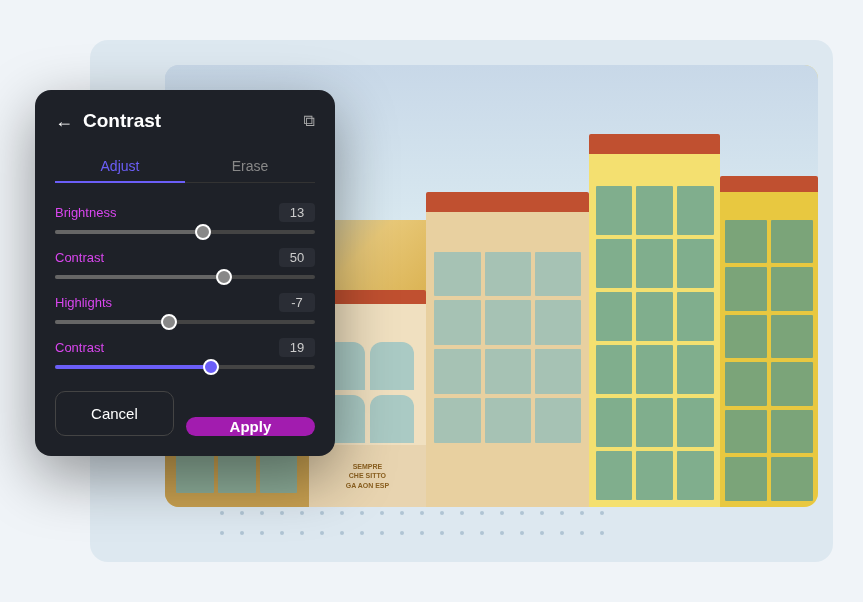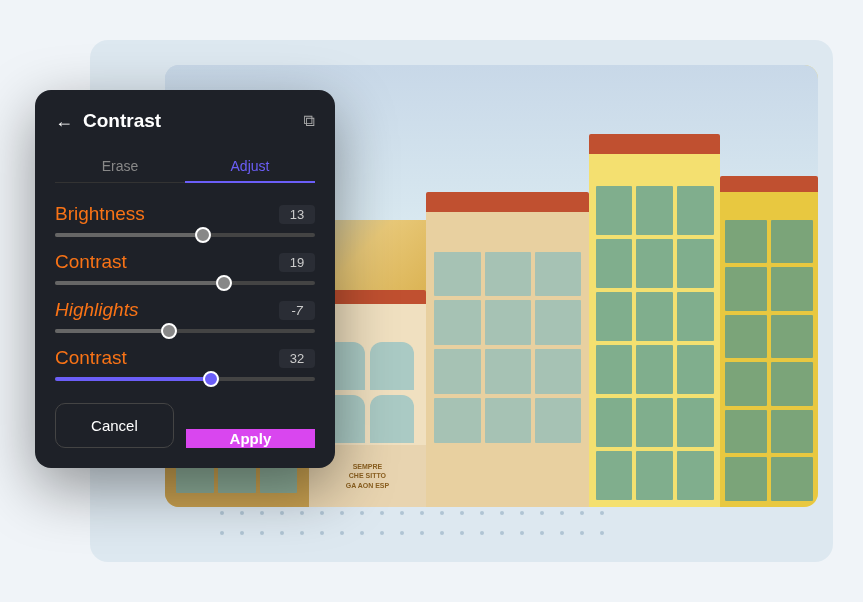--- a/index.html
+++ b/index.html
@@ -230,22 +230,22 @@
     }
 
     .slider-row {
       display: flex;
       align-items: center;
       justify-content: space-between;
       margin-bottom: 8px;
     }
 
     .slider-label {
-      color: #f97316;
-      font-size: 19px;
+      color: #d946ef;
+      font-size: 13px;
     }
 
     .slider-value {
       color: #ccc;
       font-size: 13px;
       background: #2a2d35;
       border-radius: 4px;
       padding: 2px 8px;
       min-width: 36px;
       text-align: center;
@@ -297,23 +297,23 @@
       background: transparent;
       color: #fff;
       font-size: 15px;
       font-weight: 500;
       cursor: pointer;
     }
 
     .btn-apply {
       flex: 1.4;
       padding: 1px;
-      border-radius: 0;
+      border-radius: 14px;
       border: none;
-      background: #d946ef;
+      background: #a21caf;
       color: #fff;
       font-size: 15px;
       font-weight: 600;
       cursor: pointer;
     }
   </style>
 </head>
 <body>
 
 <div class="bg-card"></div>
@@ -527,56 +527,56 @@
 
   <div class="panel-header">
     <div class="header-left">
       <span class="back-btn">←</span>
       <span class="panel-title">Contrast</span>
     </div>
     <span class="copy-icon">⧉</span>
   </div>
 
   <div class="tabs">
+    <div class="tab active">Adjust</div>
     <div class="tab">Erase</div>
-    <div class="tab active">Adjust</div>
   </div>
 
   <div class="slider-group">
 
     <div class="slider-row">
       <span class="slider-label">Brightness</span>
       <span class="slider-value">13</span>
     </div>
     <div class="slider-track">
       <div class="slider-fill" style="width:57%"></div>
       <div class="slider-thumb thumb-gray" style="left:57%"></div>
     </div>
 
     <div class="slider-row" style="margin-top:14px;align-items:center;">
       <span class="slider-label">Contrast</span>
-      <span class="slider-value">19</span>
+      <span class="slider-value">50</span>
     </div>
     <div class="slider-track">
       <div class="slider-fill" style="width:65%"></div>
       <div class="slider-thumb thumb-gray" style="left:65%"></div>
     </div>
 
-    <div class="slider-row" style="margin-top:14px;font-style:italic;">
+    <div class="slider-row" style="margin-top:14px;">
       <span class="slider-label">Highlights</span>
       <span class="slider-value">-7</span>
     </div>
     <div class="slider-track">
       <div class="slider-fill" style="width:44%"></div>
       <div class="slider-thumb thumb-gray" style="left:44%"></div>
     </div>
 
     <div class="slider-row" style="margin-top:14px;">
       <span class="slider-label">Contrast</span>
-      <span class="slider-value">32</span>
+      <span class="slider-value">19</span>
     </div>
     <div class="slider-track">
       <div class="slider-fill" style="width:60%;background:#6b5ef8;"></div>
       <div class="slider-thumb thumb-blue" style="left:60%;background:#6b5ef8;border-color:#fff;"></div>
     </div>
 
   </div>
 
   <div class="buttons">
     <button class="btn-cancel">Cancel</button>

